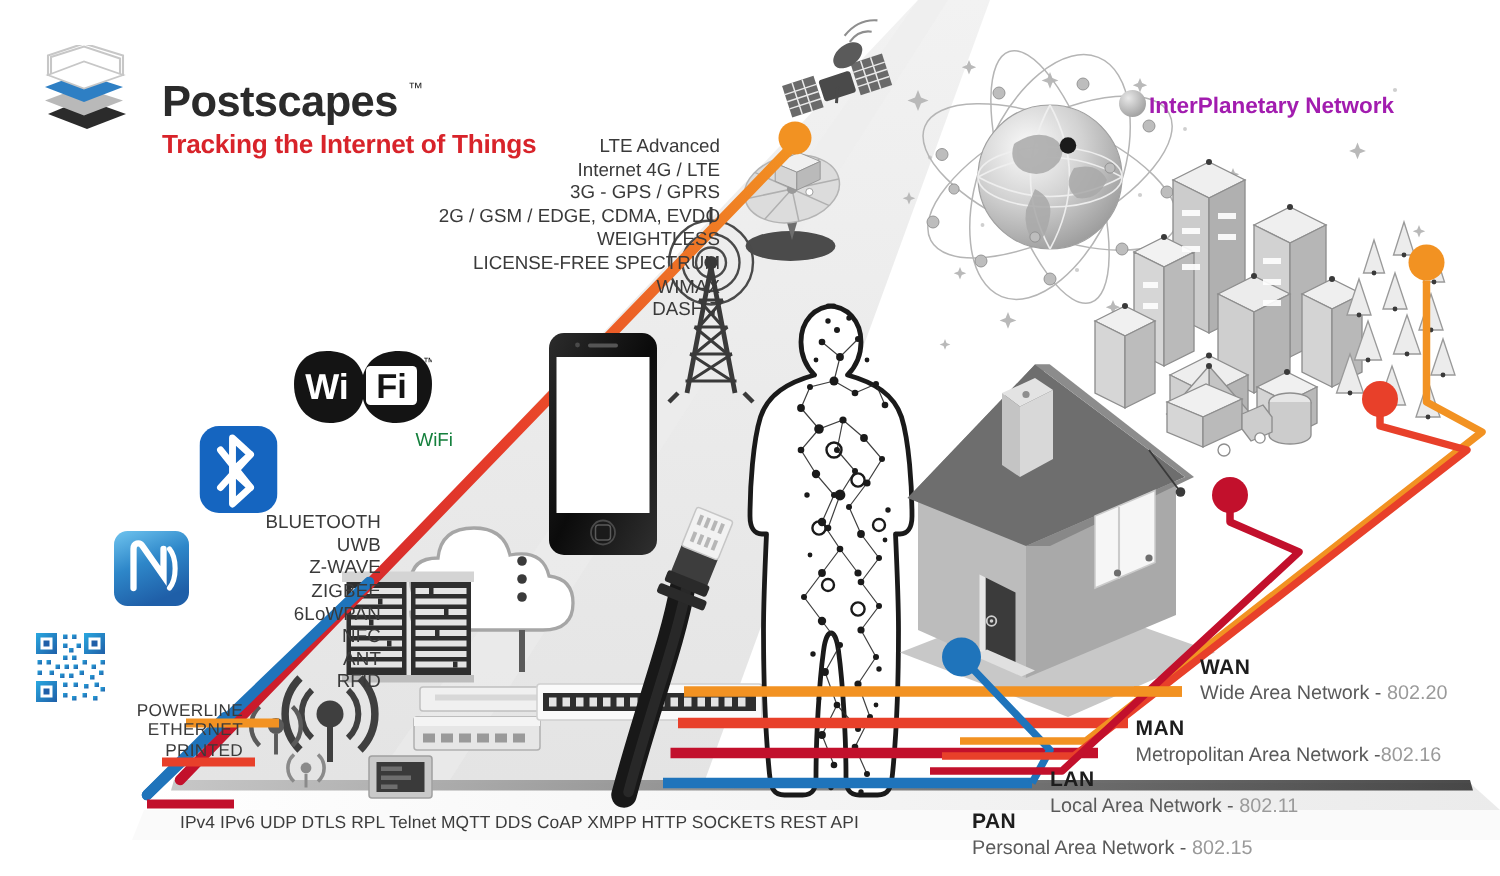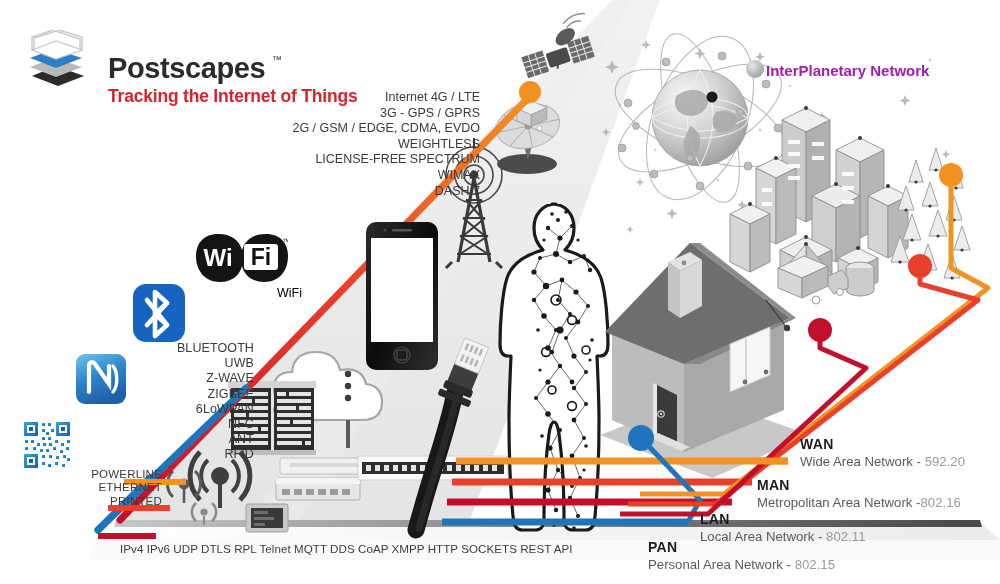--- a/index.html
+++ b/index.html
@@ -12,21 +12,21 @@
   #logo-wrap{position:absolute;left:24px;top:28px;width:340px;height:62px;}
   #logo-mark{position:absolute;left:0;top:2px;width:66px;height:56px;}
   #brand-name{position:absolute;left:84px;top:24px;font-size:29px;font-weight:bold;color:#2b2b2b;letter-spacing:-.4px;}
   #brand-tm{position:absolute;left:248px;top:26px;font-size:10px;color:#2b2b2b;}
   #brand-tag{position:absolute;left:84px;top:58px;font-size:17.5px;font-weight:bold;color:#d8232a;letter-spacing:-.2px;}
 
   
   .cell-list{position:absolute;text-align:right;font-size:12.5px;color:#3a3a3a;line-height:15.6px;}
   .pan-list{position:absolute;text-align:right;font-size:12.5px;color:#3a3a3a;line-height:15.2px;letter-spacing:.1px;}
   .wire-list{position:absolute;text-align:right;font-size:11.5px;color:#3a3a3a;line-height:13.4px;letter-spacing:.2px;}
-  .wifi-cap{position:absolute;font-size:12.5px;color:#000000;}
+  .wifi-cap{position:absolute;font-size:12.5px;color:#15803d;}
   .ipn-cap{position:absolute;font-size:15px;color:#a21caf;font-weight:bold;}
   #proto-strip{position:absolute;font-size:11.6px;color:#3c3c3c;letter-spacing:.05px;}
 
   
   .legend-title{position:absolute;font-size:14px;font-weight:bold;color:#1d1d1d;letter-spacing:.3px;}
   .legend-sub{position:absolute;font-size:13.2px;color:#5a5a5a;}
   .legend-code{color:#9a9a9a;}
 
   
   #wifi-logo{position:absolute;left:196px;top:232px;width:92px;height:52px;}
@@ -644,20 +644,21 @@
       <polygon points="6,28 30,19 58,28 32,38" fill="#2e7fc4"></polygon>
       <polygon points="8,20 10,20 10,8 32,1 56,9 56,20 58,20 58,7 32,-1 8,7" fill="#ffffff" stroke="#c7c7c7" stroke-width="1.4"></polygon>
       <polygon points="8,20 32,11 58,20 32,29" fill="#ffffff" stroke="#c7c7c7" stroke-width="1.2"></polygon>
     </svg>
     <div id="brand-name">Postscapes</div>
     <div id="brand-tm">™</div>
     <div id="brand-tag">Tracking the Internet of Things</div>
   </div>
 
   <div class="cell-list" style="right:520px;top:90px;">
+    <div>LTE Advanced</div>
     <div>Internet 4G / LTE</div>
     <div>3G - GPS / GPRS</div>
     <div>2G / GSM / EDGE, CDMA, EVDO</div>
     <div>WEIGHTLESS</div>
     <div>LICENSE-FREE SPECTRUM</div>
     <div>WIMAX</div>
     <div>DASH 7</div>
   </div>
 
   <div class="pan-list" style="right:746px;top:341px;">
@@ -756,21 +757,21 @@
 
   <div class="ipn-cap" style="left:766px;top:62px;">InterPlanetary Network</div>
 
   <div id="proto-strip" style="left:120px;top:542px;">IPv4 IPv6 UDP DTLS RPL Telnet MQTT DDS CoAP XMPP HTTP SOCKETS REST API</div>
 
   <div>
     <div class="legend-title" style="left:800px;top:436px;">WAN</div>
     <div class="legend-sub" style="left:800px;top:454px;">
       <span>Wide Area Network</span>
       <span>-</span>
-      <span class="legend-code">592.20</span>
+      <span class="legend-code">802.20</span>
     </div>
 
     <div class="legend-title" style="left:757px;top:477px;">MAN</div>
     <div class="legend-sub" style="left:757px;top:495px;">
       <span>Metropolitan Area Network</span>
       <span>-</span><span class="legend-code">802.16</span>
     </div>
 
     <div class="legend-title" style="left:700px;top:511px;">LAN</div>
     <div class="legend-sub" style="left:700px;top:529px;">

